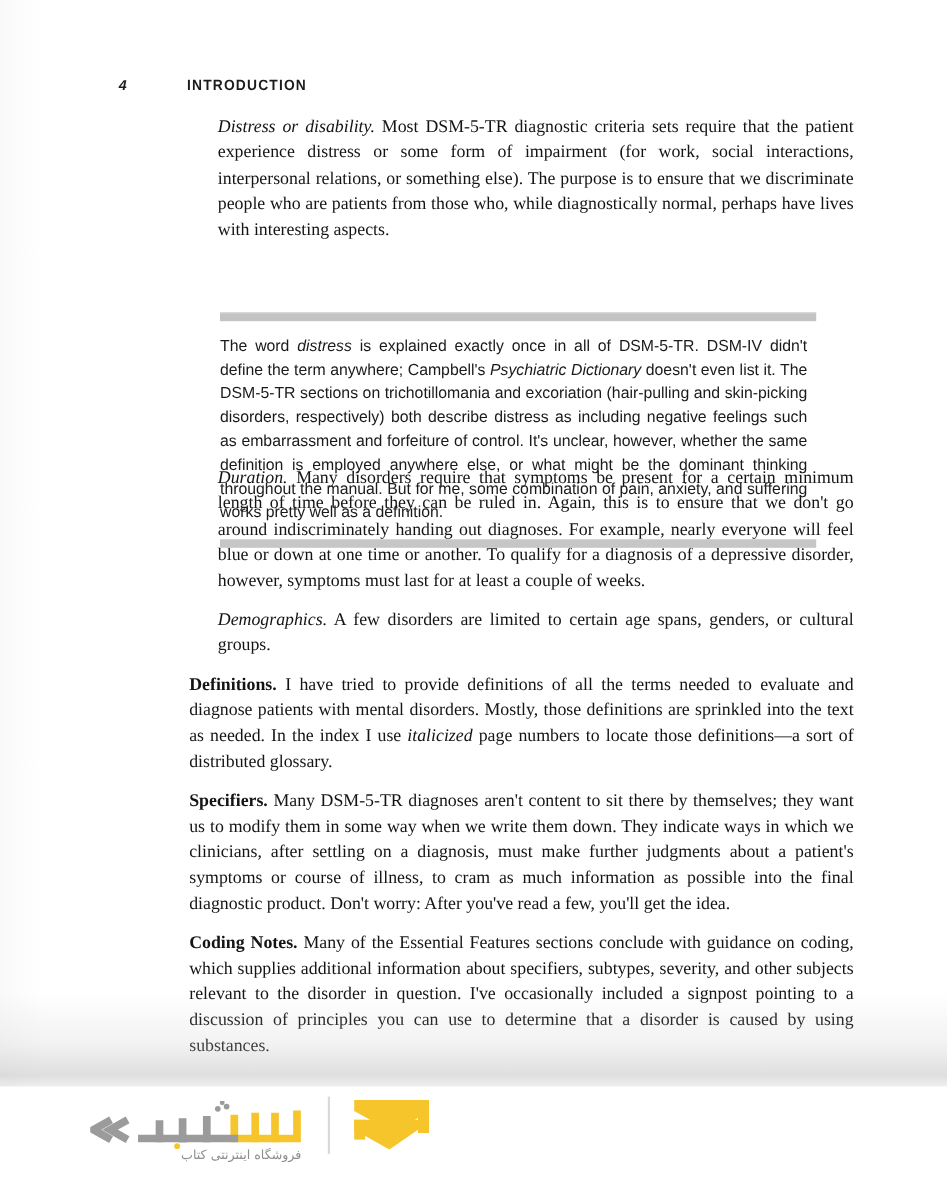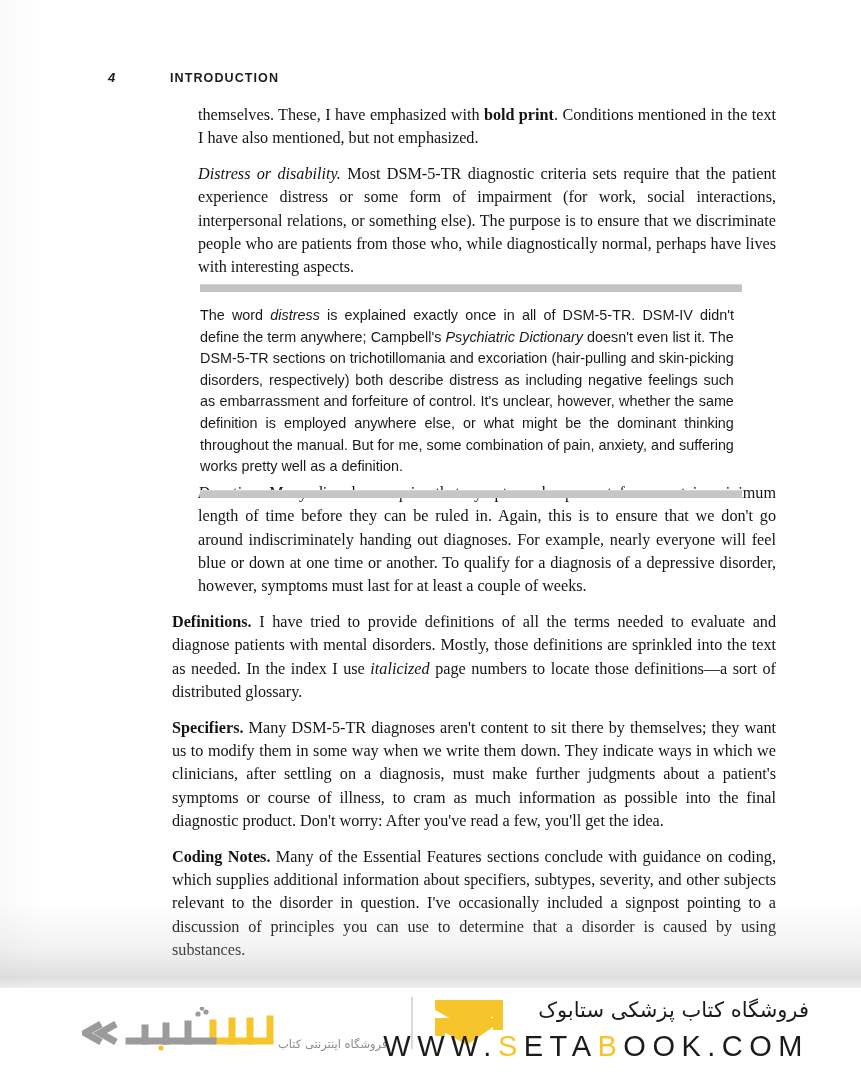--- a/index.html
+++ b/index.html
@@ -146,21 +146,21 @@
   .footer-left {
     position: absolute;
     left: 82px;
     top: 8px;
     display: flex;
     align-items: center;
     gap: 14px;
   }
   .logo-wordmark {
     display: flex;
-    flex-direction: row;
+    flex-direction: column;
     align-items: flex-end;
   }
   .logo-script {
     position: relative;
     height: 44px;
     width: 196px;
   }
   .logo-script svg { display: block; }
   .logo-sub {
     font-family: "DejaVu Sans", "Liberation Sans", sans-serif;
@@ -217,28 +217,28 @@
 
   <div class="scan-shade-left"></div>
 
   <div class="running-head">
     <span class="folio">4</span>
     <span class="head-title">INTRODUCTION</span>
   </div>
 
   <div class="text-column">
 
-    <p class="body-para indented"><span>themselves. These, I have emphasized with </span><strong class="bld">bold print</strong><span>. Conditions mentioned in the text I have also mentioned, but not emphasized.</span></p>
 
     <p class="body-para indented gap-lg"><em class="run-in-italic">Distress or disability.</em><span> Most DSM-5-TR diagnostic criteria sets require that the patient experience distress or some form of impairment (for work, social interactions, interpersonal relations, or something else). The purpose is to ensure that we discriminate people who are patients from those who, while diagnostically normal, perhaps have lives with interesting aspects.</span></p>
 
     <div style="height:190px"></div>
 
     <p class="body-para indented"><em class="run-in-italic">Duration.</em><span> Many disorders require that symptoms be present for a certain minimum length of time before they can be ruled in. Again, this is to ensure that we don't go around indiscriminately handing out diagnoses. For example, nearly everyone will feel blue or down at one time or another. To qualify for a diagnosis of a depressive disorder, however, symptoms must last for at least a couple of weeks.</span></p>
 
+    <p class="body-para indented gap-xl"><em class="run-in-italic">Demographics.</em><span> A few disorders are limited to certain age spans, genders, or cultural groups.</span></p>
 
     <p class="body-para gap-xl"><strong class="run-in-bold">Definitions.</strong><span> I have tried to provide definitions of all the terms needed to evaluate and diagnose patients with mental disorders. Mostly, those definitions are sprinkled into the text as needed. In the index I use </span><em class="ital">italicized</em><span> page numbers to locate those definitions—a sort of distributed glossary.</span></p>
 
     <p class="body-para gap-xl"><strong class="run-in-bold">Specifiers.</strong><span> Many DSM-5-TR diagnoses aren't content to sit there by themselves; they want us to modify them in some way when we write them down. They indicate ways in which we clinicians, after settling on a diagnosis, must make further judgments about a patient's symptoms or course of illness, to cram as much information as possible into the final diagnostic product. Don't worry: After you've read a few, you'll get the idea.</span></p>
 
     <p class="body-para"><strong class="run-in-bold">Coding Notes.</strong><span> Many of the Essential Features sections conclude with guidance on coding, which supplies additional information about specifiers, subtypes, severity, and other subjects relevant to the disorder in question. I've occasionally included a signpost pointing to a discussion of principles you can use to determine that a disorder is caused by using substances.</span></p>
 
   </div>
 
   <div class="sidebar-box">
@@ -291,18 +291,14 @@
     <div class="logo-mark">
       <svg width="72" height="56" viewBox="0 0 72 56" xmlns="http://www.w3.org/2000/svg">
         <path d="M2 4 H70 V14 L38 34 L2 14 Z" fill="#f5c52b"></path>
         <path d="M2 22 H60 V31 L34 49 L2 31 Z" fill="#f5c52b"></path>
         <rect x="60" y="4" width="10" height="30" fill="#f5c52b"></rect>
         <rect x="2" y="22" width="10" height="18" fill="#f5c52b"></rect>
       </svg>
     </div>
   </div>
 
-  <div class="footer-right">
-    <div class="footer-persian">فروشگاه کتاب پزشکی ستابوک</div>
-    <div class="footer-url"><span>WWW.</span><span class="hl">S</span><span>ETA</span><span class="hl">B</span><span>OOK.COM</span></div>
-  </div>
 
 </div>
 
 </body></html>

